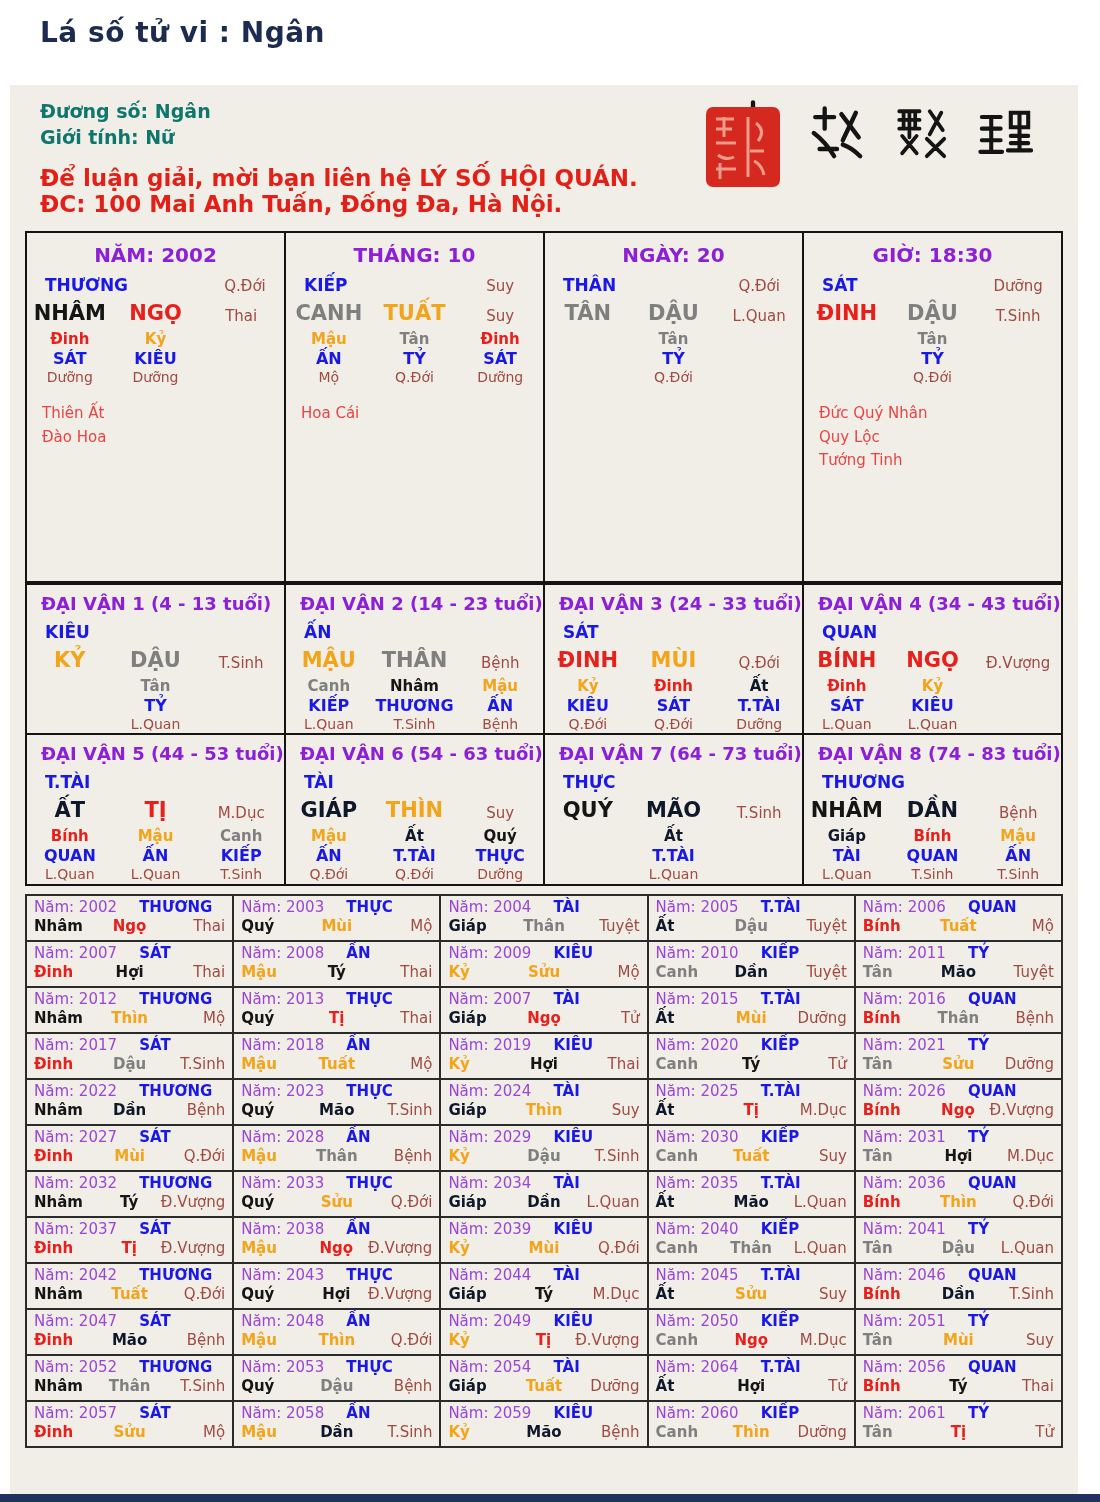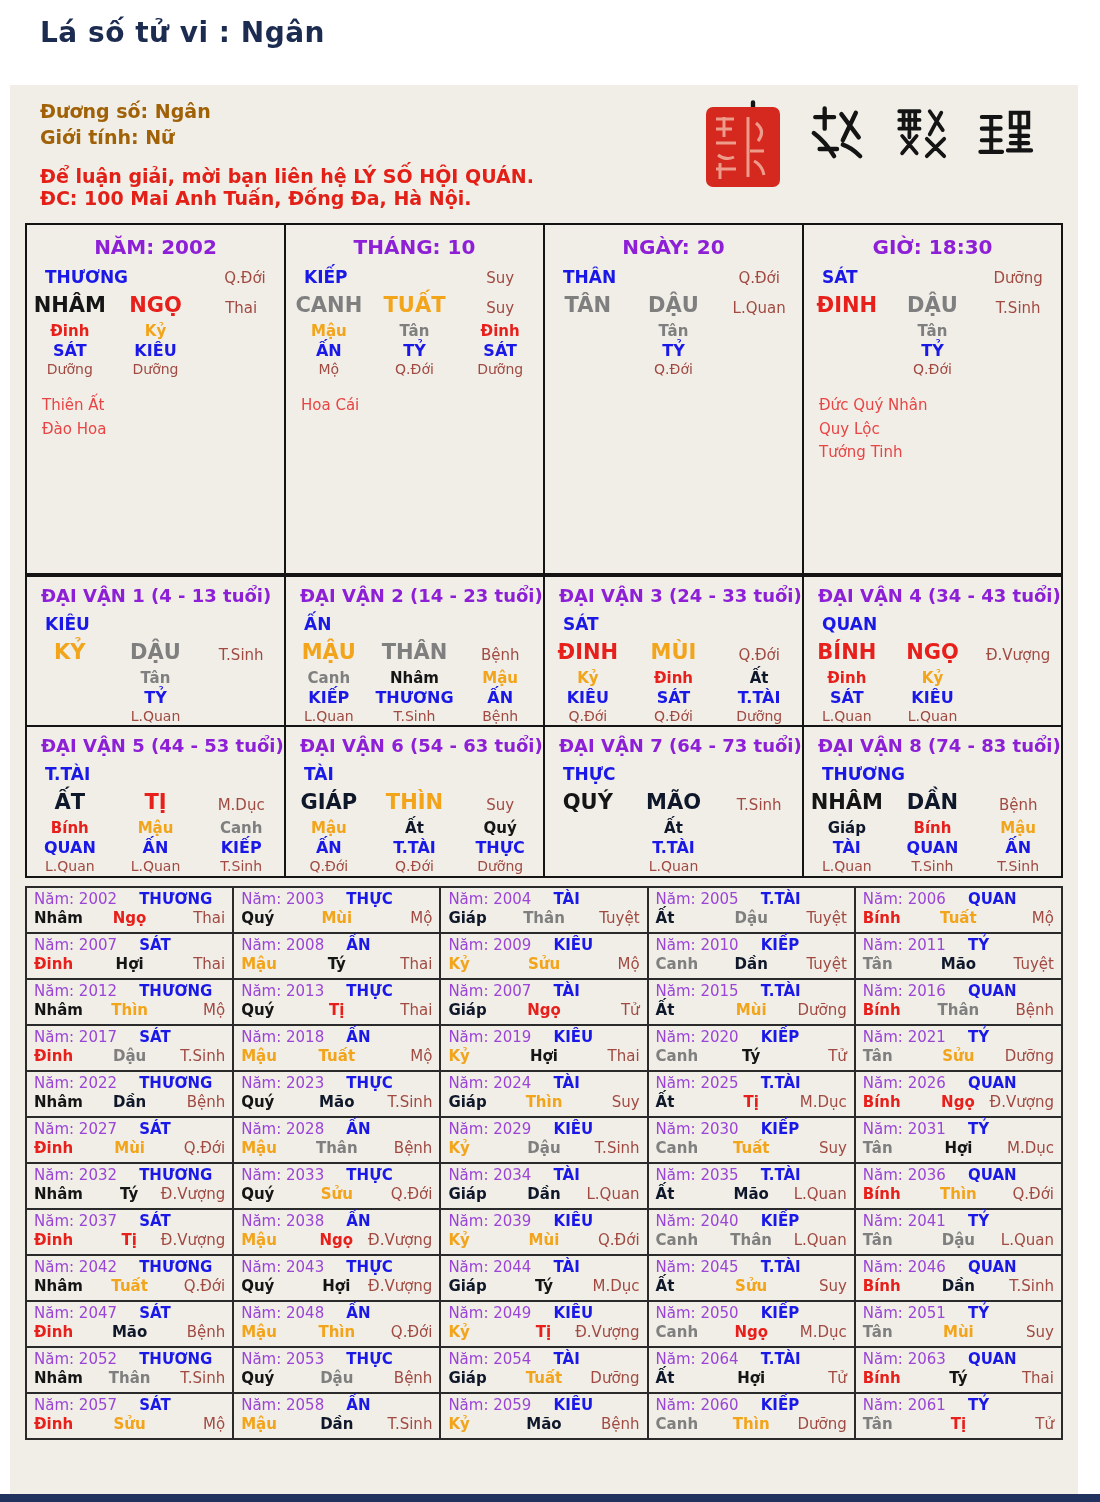--- a/index.html
+++ b/index.html
@@ -10,22 +10,22 @@
   }
   .titlebar{padding:16px 0 10px 40px;background:#ffffff;}
   .titlebar h1{margin:0;font-size:28px;font-weight:bold;color:#1c2b50;letter-spacing:0.5px;}
   .panel{
     position:absolute;top:85px;left:10px;right:22px;bottom:8px;
     background:#f0eee7;
   }
   
   .head-row{display:flex;justify-content:space-between;padding:10px 30px 0 30px;}
   .info{line-height:1.0;}
-  .info .line-blue{color:#a16207;font-weight:bold;font-size:19px;margin:7px 0;}
-  .info .line-red{color:#e32017;font-weight:bold;font-size:19px;margin:3px 0;}
+  .info .line-blue{color:#0f766e;font-weight:bold;font-size:19px;margin:7px 0;}
+  .info .line-red{color:#e32017;font-weight:bold;font-size:23px;margin:3px 0;}
   .info .gap{height:10px;}
   .logo{display:flex;align-items:flex-start;margin-top:8px;margin-right:14px;}
   .seal{position:relative;width:78px;height:86px;}
   .glyphs{display:flex;align-items:flex-start;}
   .glyph{margin-left:26px;}
   .glyph.first{margin-left:-58px;margin-top:-6px;}
   
   .grid-table{
     margin:12px 15px 0 15px;
     display:grid;background:#141414;border:2px solid #141414;grid-gap:2px;
@@ -1029,21 +1029,21 @@
           <span class="ystar">T.TÀI</span>
         </div>
         <div class="yline2">
           <span class="ystem green">Ất</span>
           <span class="ybranch black">Hợi</span>
           <span class="ystage">Tử</span>
         </div>
       </div>
       <div class="ycell">
         <div class="yline1">
-          <span class="ylabel">Năm: 2063</span>
+          <span class="ylabel">Năm: 2056</span>
           <span class="ystar">QUAN</span>
         </div>
         <div class="yline2">
           <span class="ystem red">Bính</span>
           <span class="ybranch black">Tý</span>
           <span class="ystage">Thai</span>
         </div>
       </div>
       <div class="ycell">
         <div class="yline1">

